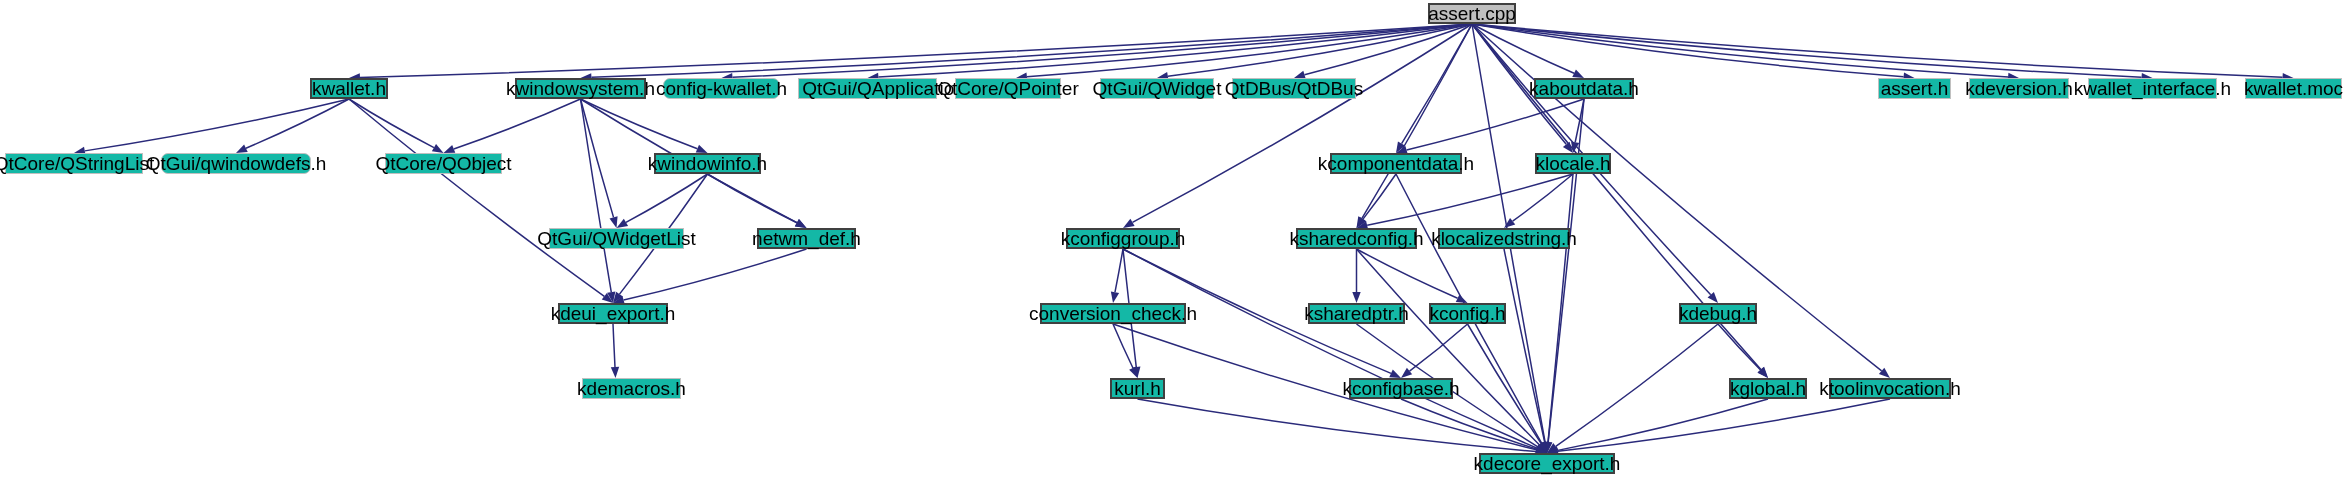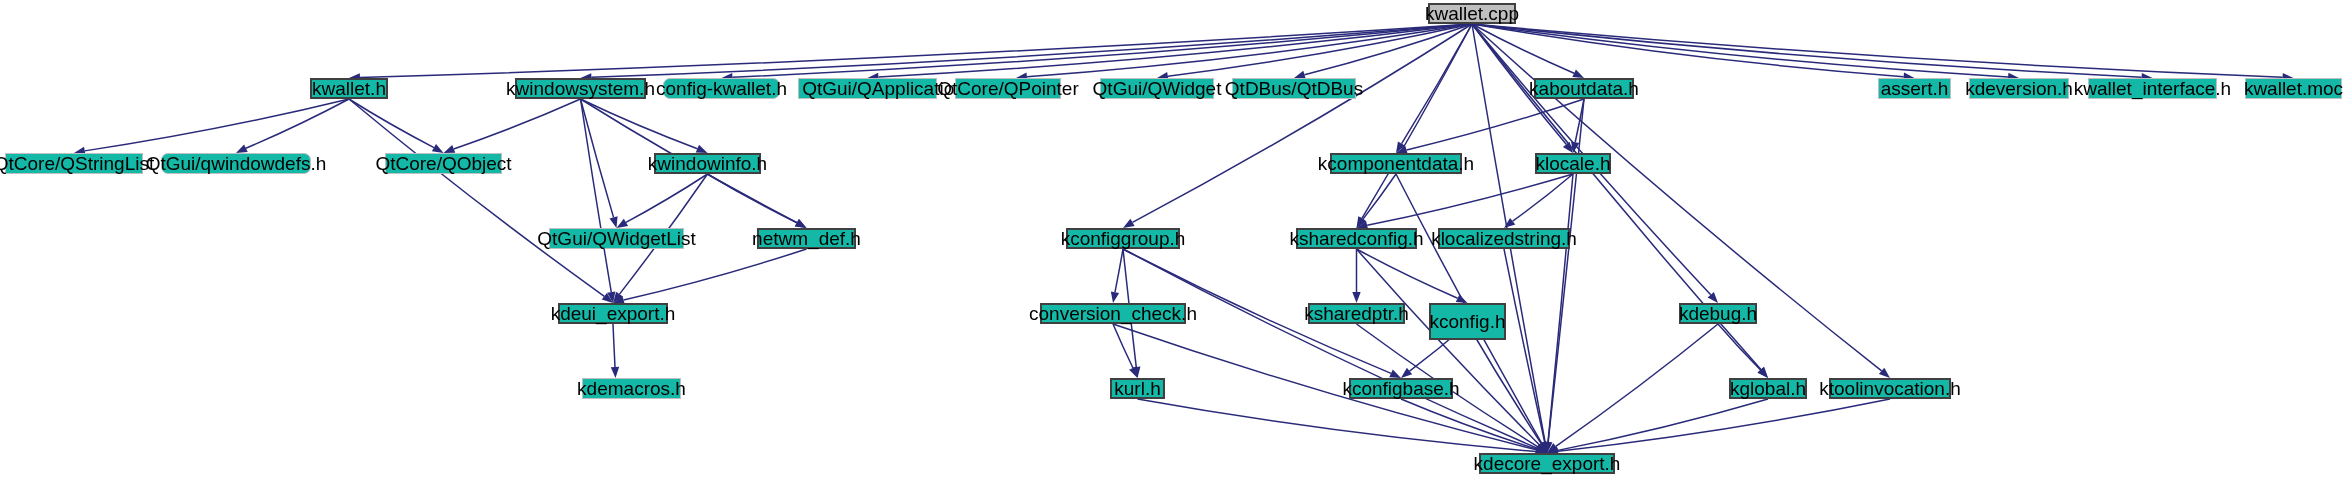--- a/index.html
+++ b/index.html
@@ -150,21 +150,21 @@
       <polygon points="1768,378 1757.4447168226422,372.782146318093 1763.608306484395,367.07511885350726" fill="#2a2a7a"></polygon>
       <path d="M1718,324 Q1639.1563604408534,388.1909535933816 1555.78147815416,446.3753761293179" fill="none" stroke="#2a2a7a" stroke-width="1.5"></path>
       <polygon points="1547,453 1553.2520763126267,443.02244810682043 1558.310879995693,449.72830415181534" fill="#2a2a7a"></polygon>
       <path d="M1768,399 Q1663.996867212822,429.4175664468973 1557.685636863194,450.38902990673085" fill="none" stroke="#2a2a7a" stroke-width="1.5"></path>
       <polygon points="1547,453 1556.6887210094003,446.3090594680567 1558.6825527169879,454.469000345405" fill="#2a2a7a"></polygon>
       <path d="M1890,399 Q1725.1066265638703,432.59883333973215 1557.8661621116291,451.2892922623091" fill="none" stroke="#2a2a7a" stroke-width="1.5"></path>
       <polygon points="1547,453 1557.2129827936017,447.1403940015053 1558.5193414296566,455.43819052311295" fill="#2a2a7a"></polygon>
     </svg>
   <div id="node-layer">
       <div class="node root" style="left: 1428px; top: 3px; width: 88px; height: 21px;">
-        <span>kwallet.cpp</span>
+        <span>assert.cpp</span>
       </div>
       <div class="node strong" style="left: 310px; top: 78px; width: 78px; height: 21px;">
         <span>kwallet.h</span>
       </div>
       <div class="node strong" style="left: 515px; top: 78px; width: 131px; height: 21px;">
         <span>kwindowsystem.h</span>
       </div>
       <div class="node " style="left: 663px; top: 78px; width: 117px; height: 21px; border-radius: 7px;">
         <span>config-kwallet.h</span>
       </div>
@@ -230,21 +230,21 @@
       </div>
       <div class="node strong" style="left: 558px; top: 303px; width: 110px; height: 21px;">
         <span>kdeui_export.h</span>
       </div>
       <div class="node strong" style="left: 1040px; top: 303px; width: 146px; height: 21px;">
         <span>conversion_check.h</span>
       </div>
       <div class="node strong" style="left: 1308px; top: 303px; width: 97px; height: 21px;">
         <span>ksharedptr.h</span>
       </div>
-      <div class="node strong" style="left: 1429px; top: 303px; width: 77px; height: 37px;">
+      <div class="node strong" style="left: 1429px; top: 303px; width: 77px; height: 21px;">
         <span>kconfig.h</span>
       </div>
       <div class="node strong" style="left: 1679px; top: 303px; width: 78px; height: 21px;">
         <span>kdebug.h</span>
       </div>
       <div class="node " style="left: 582px; top: 378px; width: 99px; height: 21px;">
         <span>kdemacros.h</span>
       </div>
       <div class="node strong" style="left: 1110px; top: 378px; width: 55px; height: 21px;">
         <span>kurl.h</span>

